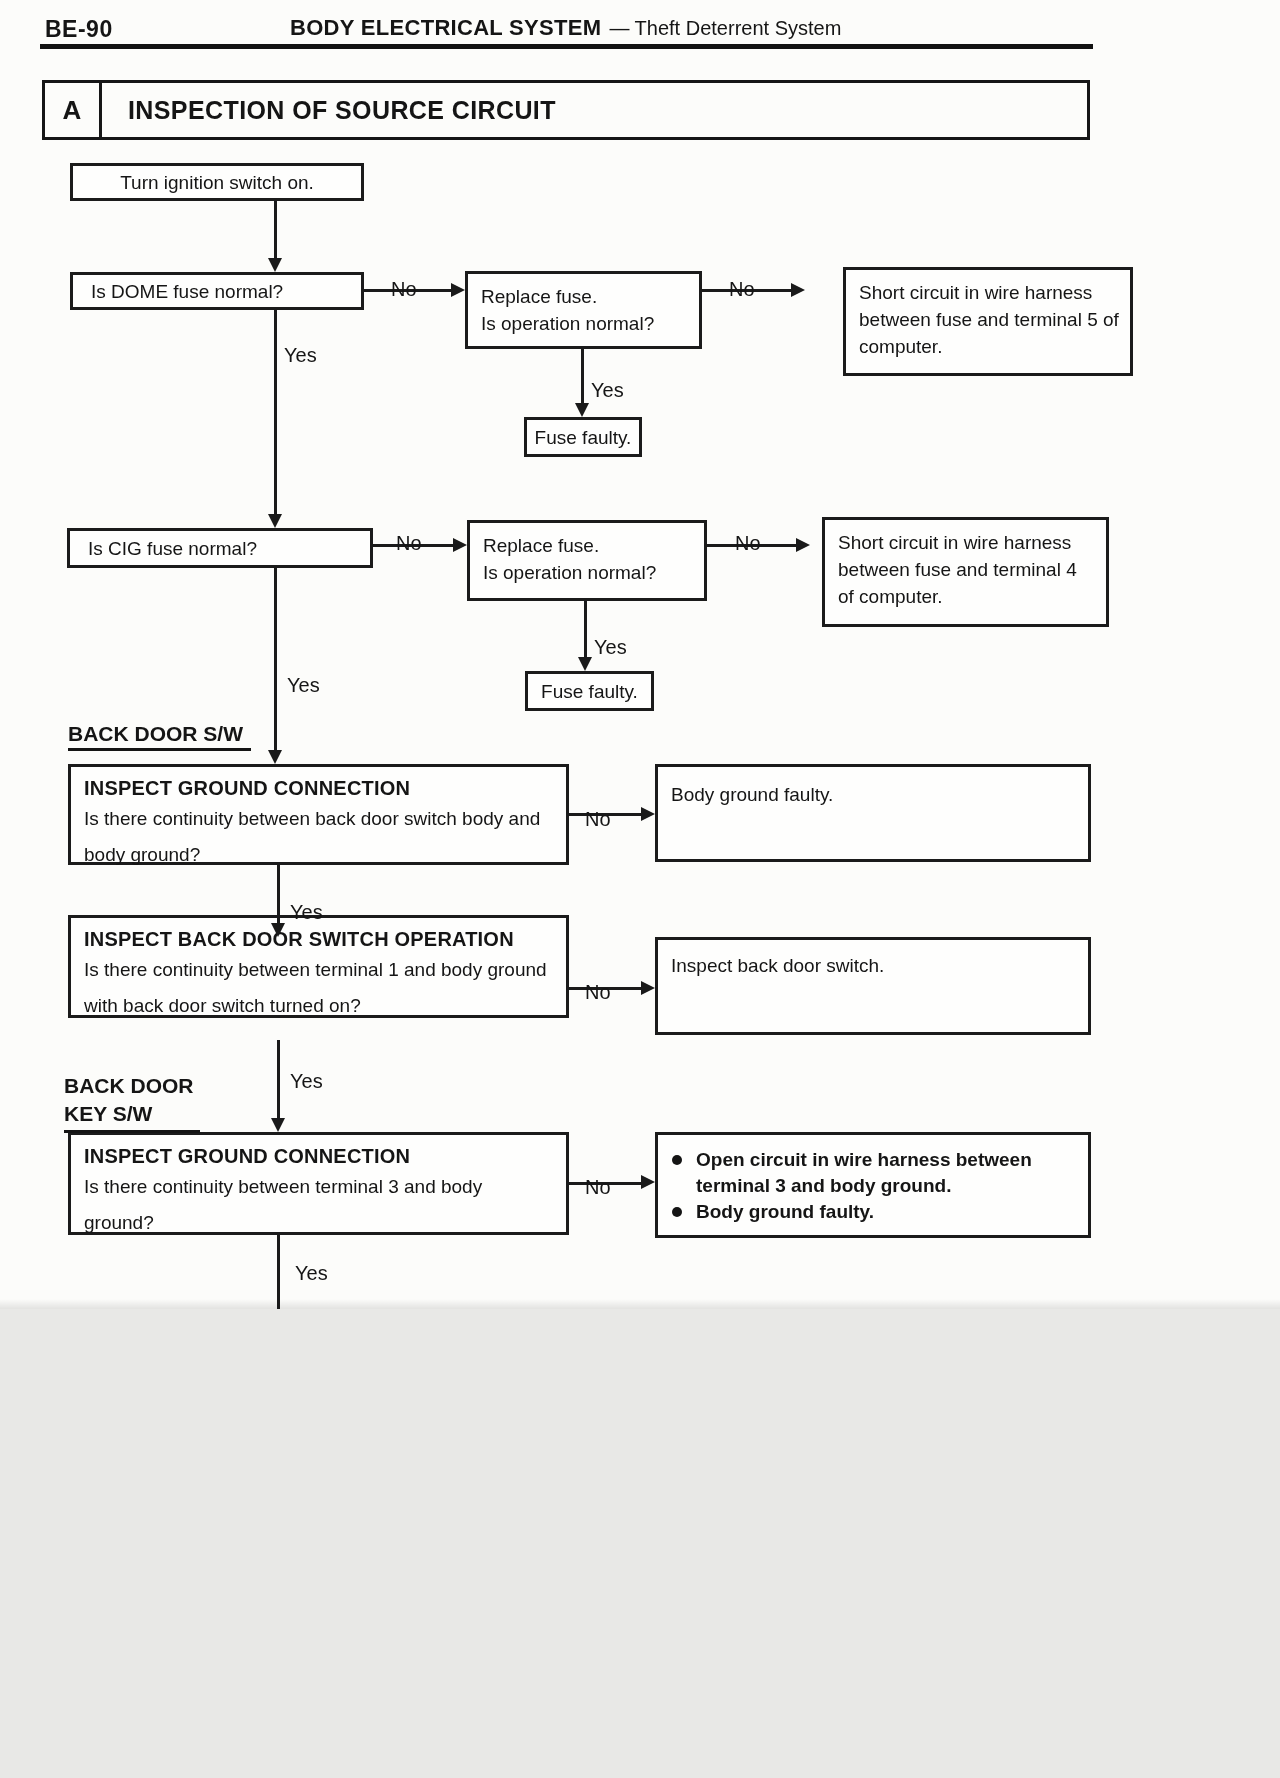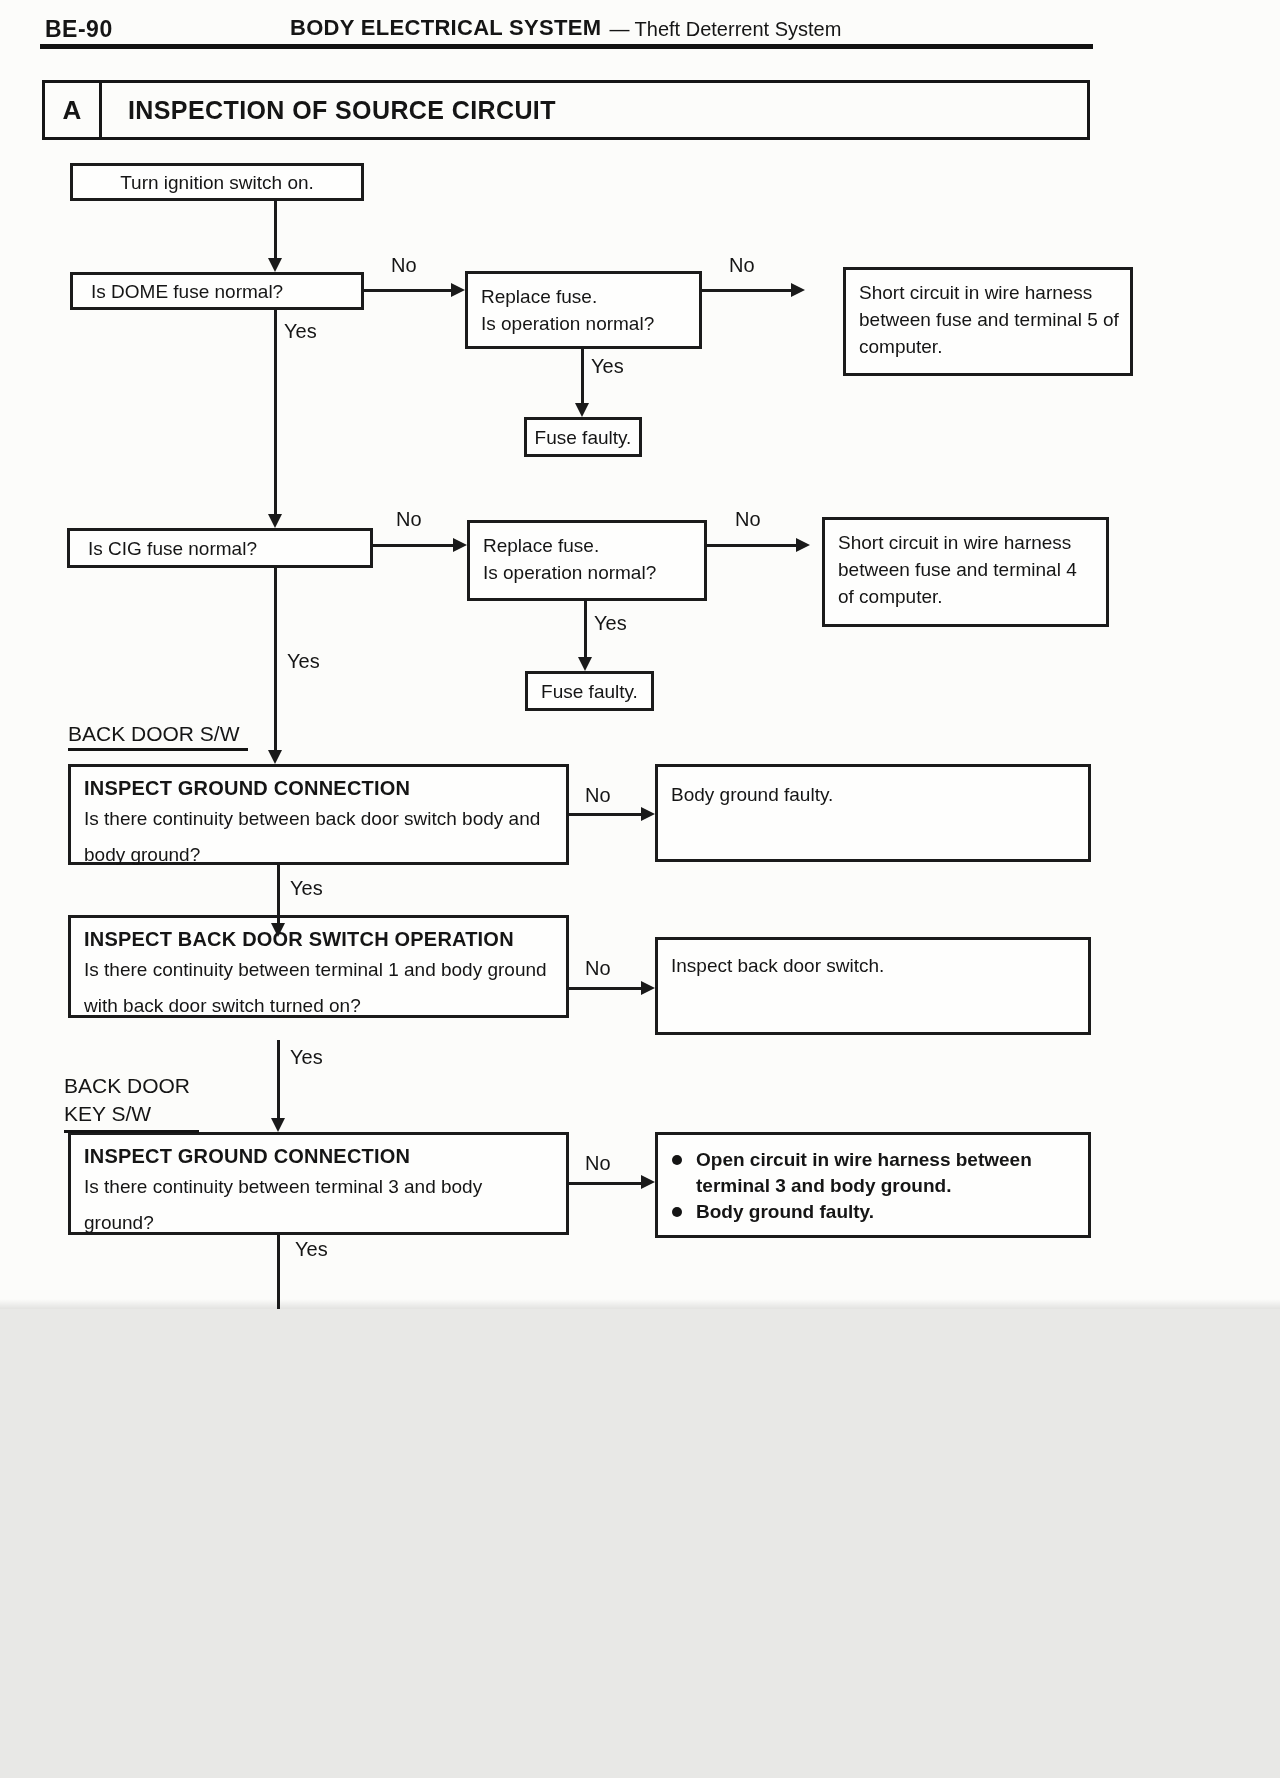--- a/index.html
+++ b/index.html
@@ -57,35 +57,35 @@
   
   .vline { position:absolute; width:3px; background:#1a1a1a; }
   .hline { position:absolute; height:3px; background:#1a1a1a; }
   .ah-down { position:absolute; width:0; height:0;
     border-left:7px solid transparent; border-right:7px solid transparent;
     border-top:14px solid #1a1a1a; }
   .ah-right { position:absolute; width:0; height:0;
     border-top:7px solid transparent; border-bottom:7px solid transparent;
     border-left:14px solid #1a1a1a; }
 
-  .lbl { position:absolute; font-size:20px; }
-  .note { position:absolute; font-size:21px; font-weight:normal; }
+  .lbl { position:absolute; font-size:20px;margin-top:24px; }
+  .note { position:absolute; font-size:21px; font-weight:bold; }
   .underlined { border-bottom:3px solid #141414; padding-bottom:2px; }
   .continued { font-size:21px; letter-spacing:1px; word-spacing:9px; }
 </style>
 </head>
 <body>
 
 <div class="page">
 
   <div class="scan-binding"></div>
   <div class="scan-bottom"></div>
 
   <div class="abs page-num" style="left:45px; top:16px;">BE-90</div>
-  <div class="abs" style="left:290px; top:15px; display:flex; align-items:flex-end;">
+  <div class="abs" style="left:290px; top:15px; display:flex; align-items:center;">
     <span class="hdr-title">BODY ELECTRICAL SYSTEM</span>
     <span class="hdr-sub">— Theft Deterrent System</span>
   </div>
   <div class="abs hdr-rule" style="left:40px; top:44px; width:1053px;"></div>
 
   <div class="abs section-box" style="left:42px; top:80px; width:1048px; height:60px;">
     <div class="section-letter">A</div>
     <div class="section-title">INSPECTION OF SOURCE CIRCUIT</div>
   </div>
 

